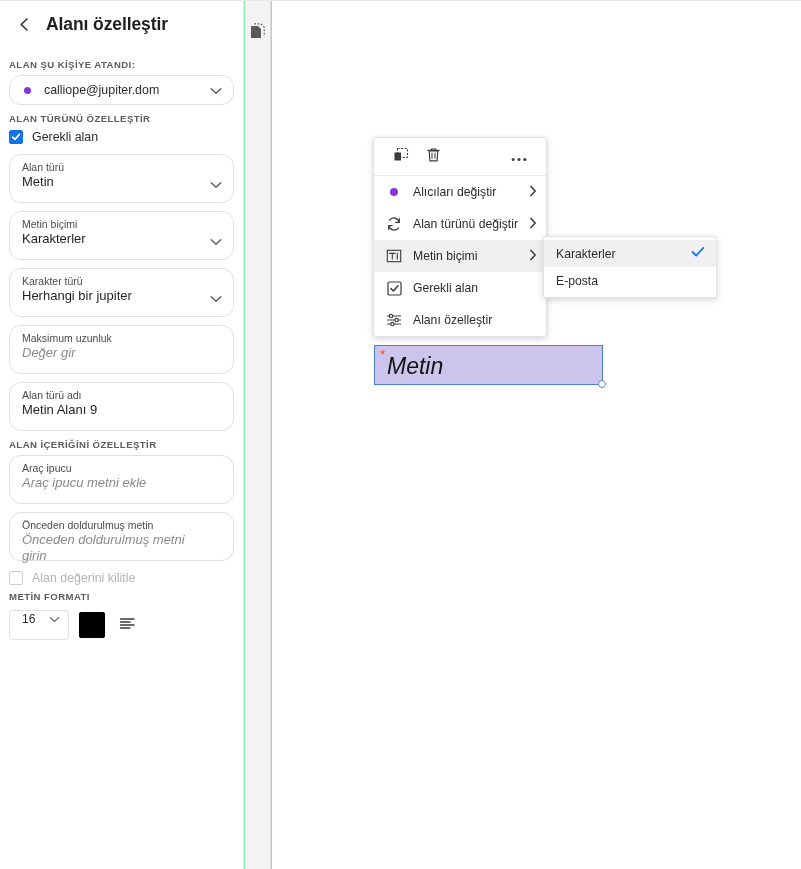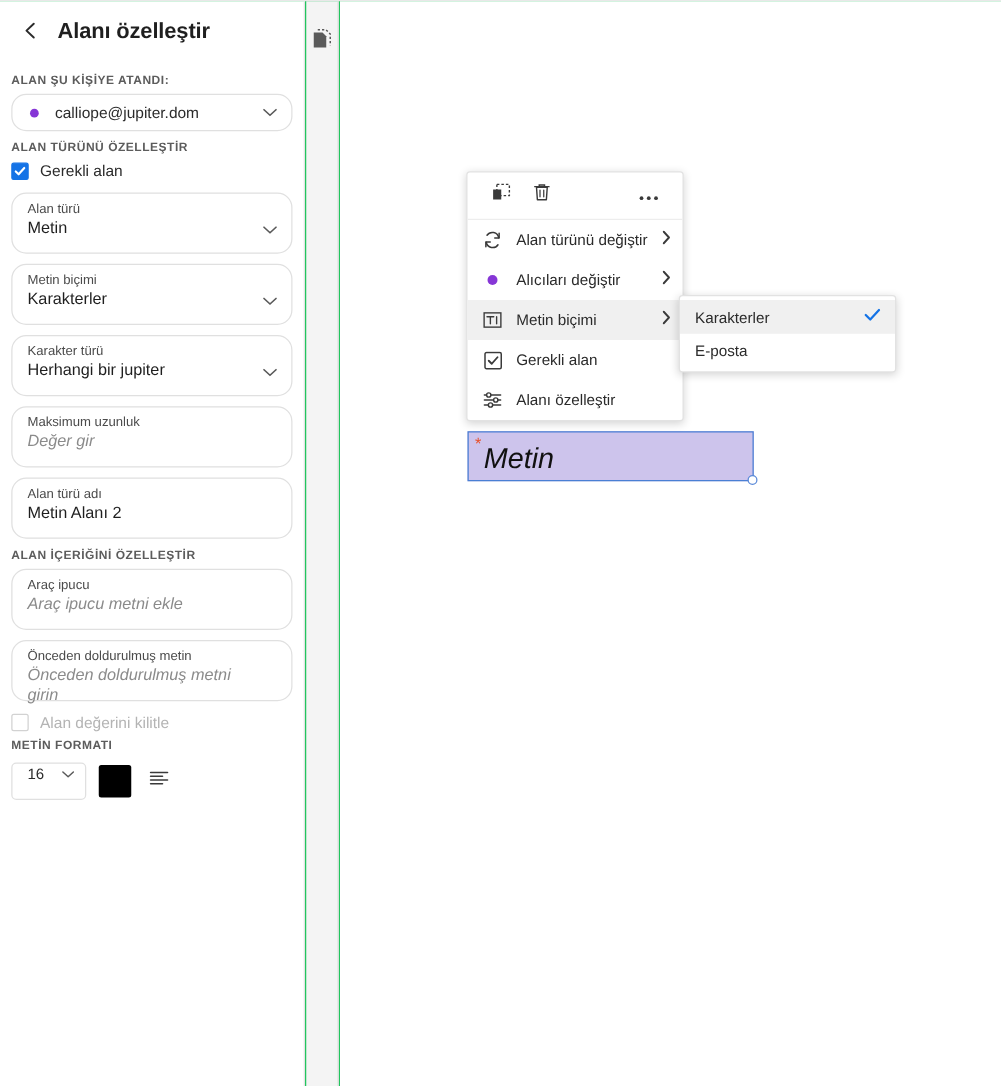--- a/index.html
+++ b/index.html
@@ -2,21 +2,21 @@
 <html><head>
 <meta charset="utf-8">
 <style>
   * { box-sizing: border-box; margin: 0; padding: 0; }
   html, body {
     width: 801px; height: 869px;
     font-family: "Liberation Sans", "DejaVu Sans", sans-serif;
     background: #ffffff;
     overflow: hidden;
   }
-  #root { position: relative; width: 801px; height: 869px; background: #22c55e; }
+  #root { position: relative; width: 801px; height: 869px; background: #86efac; }
 
   
   .top-rule { position: absolute; left: 0; top: 0; width: 801px; height: 1px; background: #e8e8e8; }
 
   
   .sidebar {
     position: absolute; left: 0; top: 1px;
     width: 244px; height: 868px;
     background: #ffffff;
     border-right: 1px solid #e4e4e4;
@@ -237,21 +237,21 @@
       </span>
     </div>
 
     <div class="field tall">
       <div class="flabel">Maksimum uzunluk</div>
       <div class="fvalue placeholder">Değer gir</div>
     </div>
 
     <div class="field tall">
       <div class="flabel">Alan türü adı</div>
-      <div class="fvalue">Metin Alanı 2</div>
+      <div class="fvalue">Metin Alanı 9</div>
     </div>
 
     <div class="sec-label">ALAN İÇERİĞİNİ ÖZELLEŞTİR</div>
 
     <div class="field tall">
       <div class="flabel">Araç ipucu</div>
       <div class="fvalue placeholder">Araç ipucu metni ekle</div>
     </div>
 
     <div class="field tall">
@@ -336,42 +336,42 @@
             <circle cx="2.2" cy="2.5" r="1.5" fill="#3a3a3a"></circle>
             <circle cx="8" cy="2.5" r="1.5" fill="#3a3a3a"></circle>
             <circle cx="13.8" cy="2.5" r="1.5" fill="#3a3a3a"></circle>
           </svg>
         </span>
       </div>
     </div>
 
     <div class="ctx-item">
       <span class="ctx-ico">
+        <svg width="10" height="10" viewBox="0 0 10 10">
+            <circle cx="5" cy="5" r="4" fill="#8636d6"></circle>
+          </svg>
+      </span>
+      <span class="ctx-lbl">Alıcıları değiştir</span>
+      <span class="ctx-arrow">
+        <svg width="8" height="12" viewBox="0 0 8 12">
+            <path d="M2 1.4 L6.2 6 L2 10.6" fill="none" stroke="#3a3a3a" stroke-width="1.5" stroke-linecap="round" stroke-linejoin="round"></path>
+          </svg>
+      </span>
+    </div>
+
+    <div class="ctx-item">
+      <span class="ctx-ico">
         <svg width="16" height="16" viewBox="0 0 16 16">
           <path d="M13 6.2 A5.2 5.2 0 0 0 3.6 4.2" fill="none" stroke="#3a3a3a" stroke-width="1.2" stroke-linecap="round"></path>
           <path d="M3 9.8 A5.2 5.2 0 0 0 12.4 11.8" fill="none" stroke="#3a3a3a" stroke-width="1.2" stroke-linecap="round"></path>
           <path d="M13.3 2.6 L13.3 6.4 L9.8 6.4" fill="none" stroke="#3a3a3a" stroke-width="1.2" stroke-linecap="round" stroke-linejoin="round"></path>
           <path d="M2.7 13.4 L2.7 9.6 L6.2 9.6" fill="none" stroke="#3a3a3a" stroke-width="1.2" stroke-linecap="round" stroke-linejoin="round"></path>
         </svg>
       </span>
       <span class="ctx-lbl">Alan türünü değiştir</span>
-      <span class="ctx-arrow">
-        <svg width="8" height="12" viewBox="0 0 8 12">
-            <path d="M2 1.4 L6.2 6 L2 10.6" fill="none" stroke="#3a3a3a" stroke-width="1.5" stroke-linecap="round" stroke-linejoin="round"></path>
-          </svg>
-      </span>
-    </div>
-
-    <div class="ctx-item">
-      <span class="ctx-ico">
-        <svg width="10" height="10" viewBox="0 0 10 10">
-            <circle cx="5" cy="5" r="4" fill="#8636d6"></circle>
-          </svg>
-      </span>
-      <span class="ctx-lbl">Alıcıları değiştir</span>
       <span class="ctx-arrow">
         <svg width="8" height="12" viewBox="0 0 8 12">
             <path d="M2 1.4 L6.2 6 L2 10.6" fill="none" stroke="#3a3a3a" stroke-width="1.5" stroke-linecap="round" stroke-linejoin="round"></path>
           </svg>
       </span>
     </div>
 
     <div class="ctx-item active">
       <span class="ctx-ico">
         <svg width="16" height="16" viewBox="0 0 16 16">

